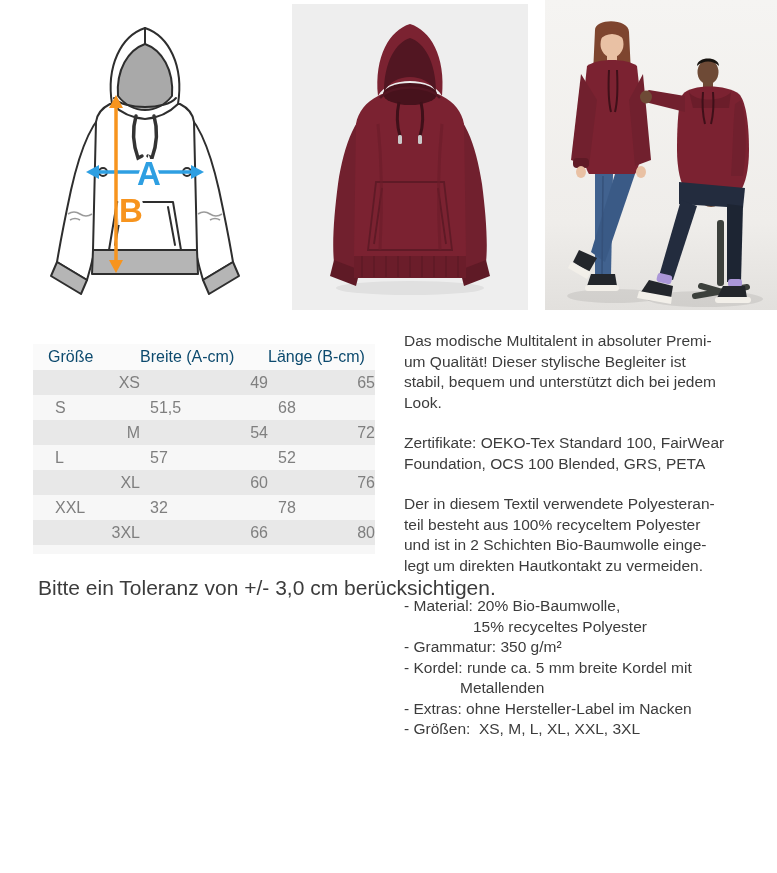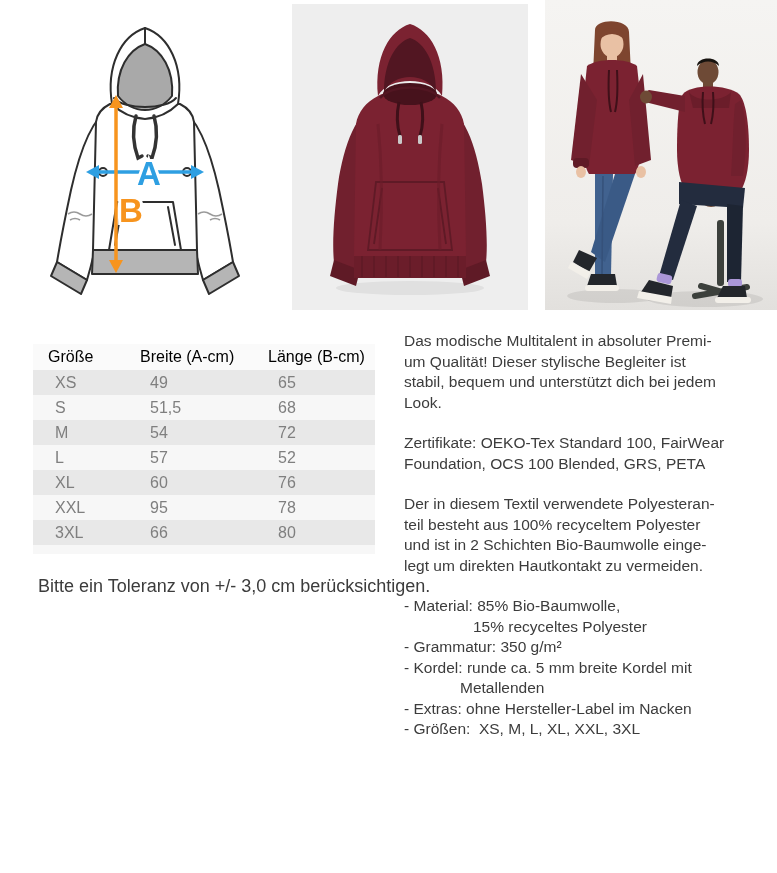--- a/index.html
+++ b/index.html
@@ -10,31 +10,31 @@
   
   .img-block { position:absolute; overflow:hidden; }
   .diagram-block { left:18px; top:8px; width:254px; height:300px; background:#fff; }
   .product-block { left:292px; top:4px; width:236px; height:306px; background:#eeeeee; }
   .models-block  { left:545px; top:0px; width:232px; height:310px; }
   .img-block svg { display:block; width:100%; height:100%; }
 
   
   .size-table { position:absolute; left:33px; top:344px; width:342px; font-size:16px; color:#7f7f7f; }
   .t-row { display:grid; grid-template-columns:107px 128px 1fr; align-items:center; height:25px; }
-  .t-header { height:26px; background:#fafafa; color:#000000; }
+  .t-header { height:26px; background:#fafafa; color:#0c4a6e; }
   .t-header .c1 { padding-left:15px; }
-  .row-a { background:#e8e8e8; }
+  .row-a { background:#e8e8e8;text-align:right; }
   .row-b { background:#f7f7f7; }
   .t-row .c1 { padding-left:15px; }
   .t-data .c1 { padding-left:22px; }
   .t-data .c2, .t-data .c3 { padding-left:10px; }
   .t-foot { height:9px; background:#f7f7f7; }
 
   
-  .tolerance { position:absolute; left:38px; top:576px; font-size:18px; color:#3c3c3c; }
+  .tolerance { position:absolute; left:38px; top:576px; font-size:21px; color:#3c3c3c; }
 
   
   .description { position:absolute; left:404px; top:331px; width:356px;
                  font-size:15.5px; line-height:20.5px; color:#3c3c3c; }
   .description p { white-space:pre-wrap; margin-bottom:20px; }
   .description p:last-child { margin-bottom:0; }
 </style>
 </head>
 <body>
 
@@ -226,21 +226,21 @@
       <div class="c2">57</div>
       <div class="c3">52</div>
     </div>
     <div class="t-row t-data row-a">
       <div class="c1">XL</div>
       <div class="c2">60</div>
       <div class="c3">76</div>
     </div>
     <div class="t-row t-data row-b">
       <div class="c1">XXL</div>
-      <div class="c2">95</div>
+      <div class="c2">32</div>
       <div class="c3">78</div>
     </div>
     <div class="t-row t-data row-a">
       <div class="c1">3XL</div>
       <div class="c2">66</div>
       <div class="c3">80</div>
     </div>
     <div class="t-foot"></div>
   </section>
 
@@ -250,21 +250,21 @@
     <p>Das modische Multitalent in absoluter Premi-
 um Qualität! Dieser stylische Begleiter ist
 stabil, bequem und unterstützt dich bei jedem
 Look.</p>
     <p>Zertifikate: OEKO-Tex Standard 100, FairWear
 Foundation, OCS 100 Blended, GRS, PETA</p>
     <p>Der in diesem Textil verwendete Polyesteran-
 teil besteht aus 100% recyceltem Polyester
 und ist in 2 Schichten Bio-Baumwolle einge-
 legt um direkten Hautkontakt zu vermeiden.</p>
-    <p>- Material: 85% Bio-Baumwolle,
+    <p>- Material: 20% Bio-Baumwolle,
                 15% recyceltes Polyester
 - Grammatur: 350 g/m²
 - Kordel: runde ca. 5 mm breite Kordel mit
              Metallenden
 - Extras: ohne Hersteller-Label im Nacken
 - Größen:  XS, M, L, XL, XXL, 3XL</p>
   </section>
 
 </div>
 

